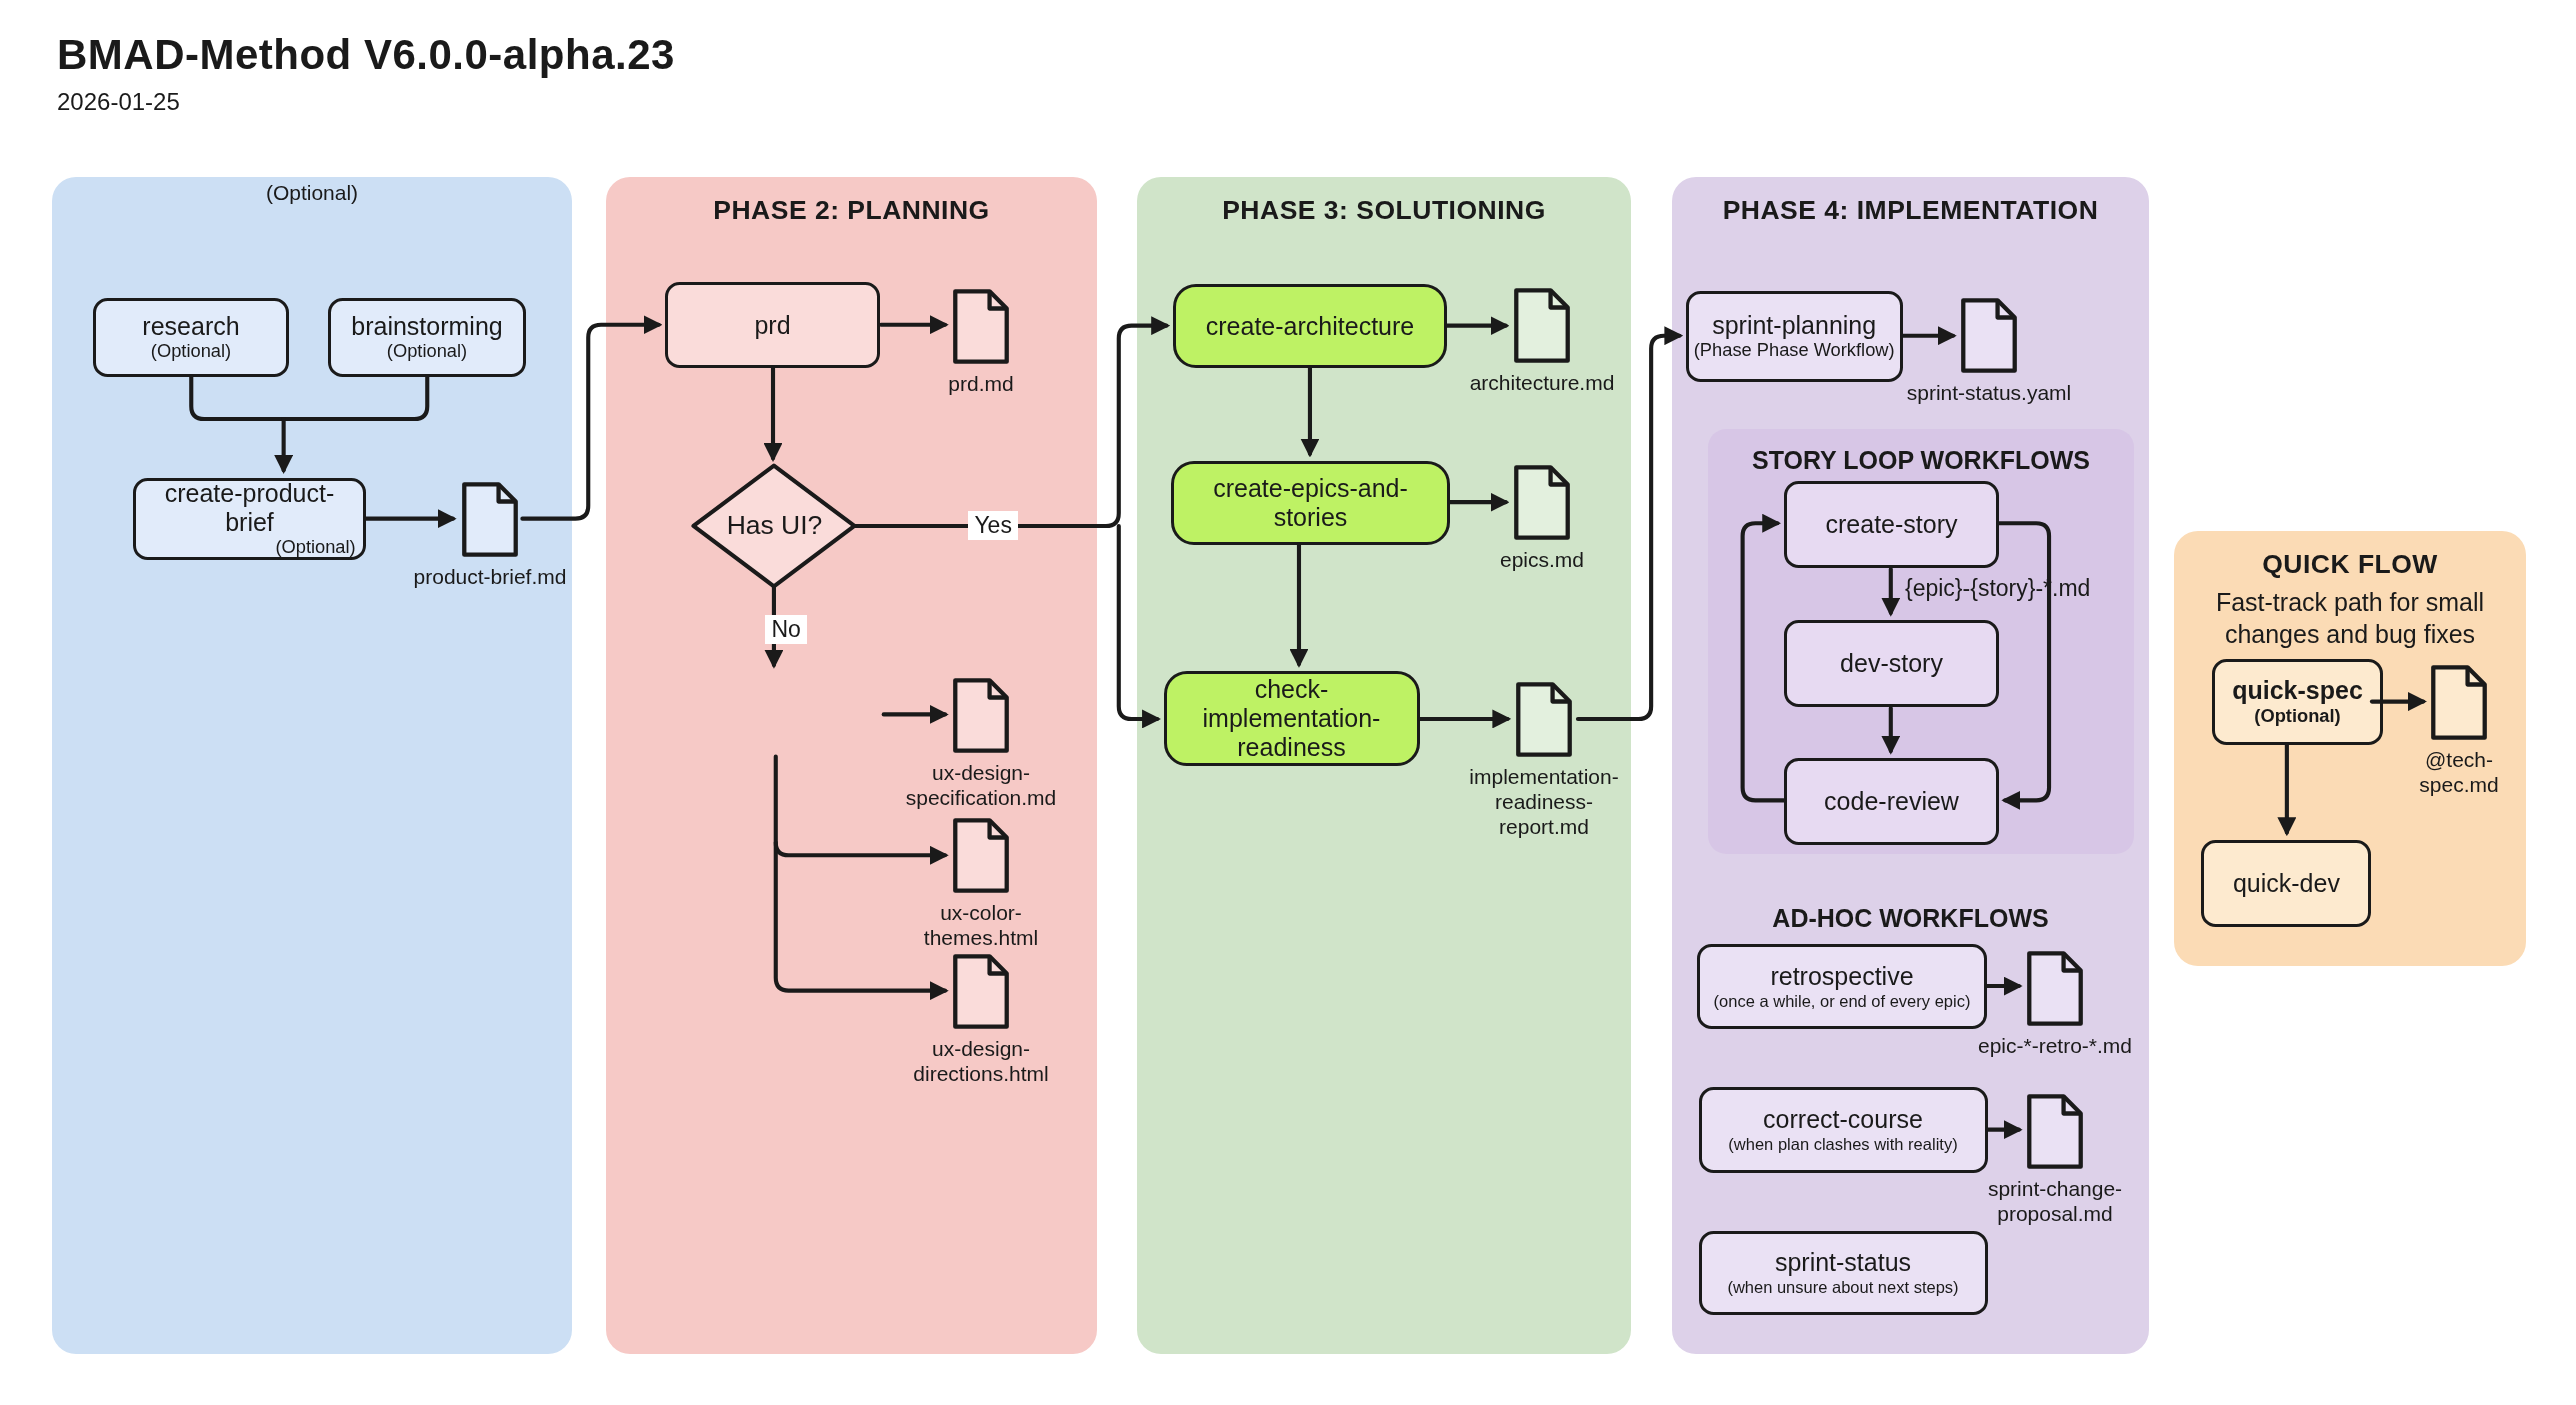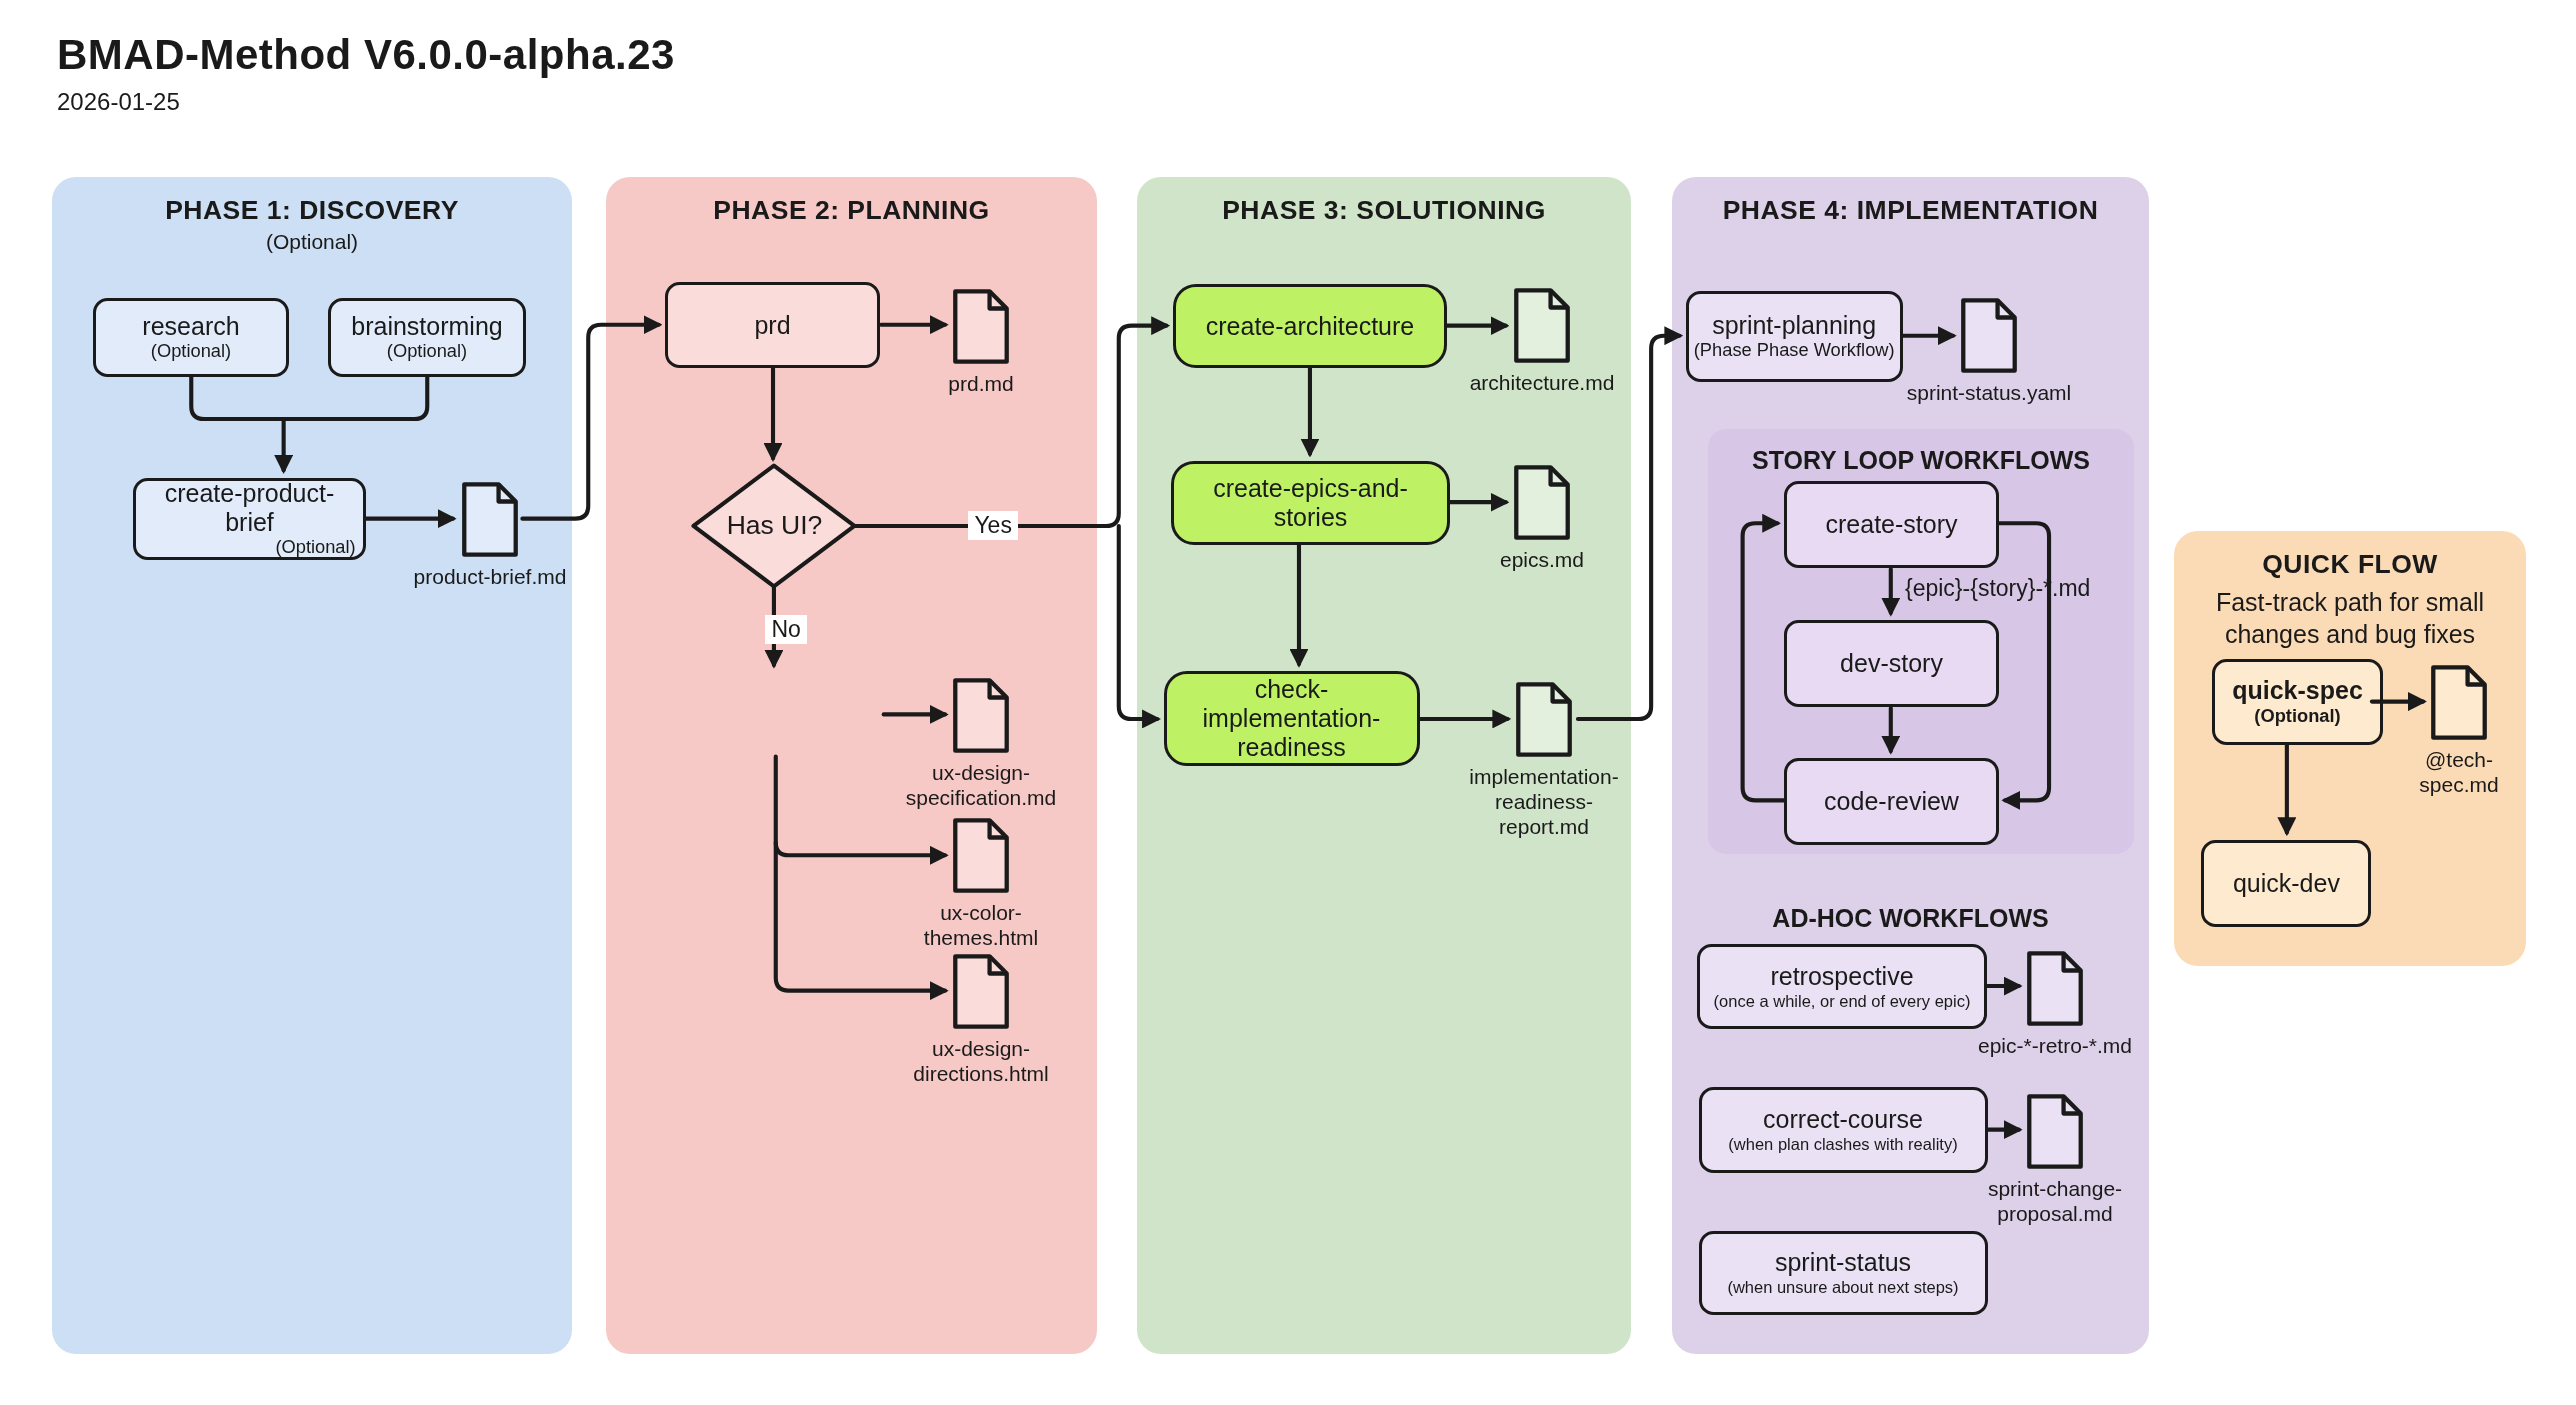--- a/index.html
+++ b/index.html
@@ -71,21 +71,20 @@
 <body>
 
 <div class="canvas">
 
   <div class="title-block">
     <div class="page-title">BMAD-Method V6.0.0-alpha.23</div>
     <div class="page-date">2026-01-25</div>
   </div>
 
   <div class="panel p1">
-    <div class="panel-head">PHASE 1: DISCOVERY</div>
     <div class="panel-sub">(Optional)</div>
     <div class="node" style="left:41px; top:121px; width:196px; height:79px;">
       <div class="lbl">research</div>
       <div class="sub">(Optional)</div>
     </div>
     <div class="node" style="left:276px; top:121px; width:198px; height:79px;">
       <div class="lbl">brainstorming</div>
       <div class="sub">(Optional)</div>
     </div>
     <div class="node" style="left:81px; top:301px; width:233px; height:82px;align-items:flex-end;">

